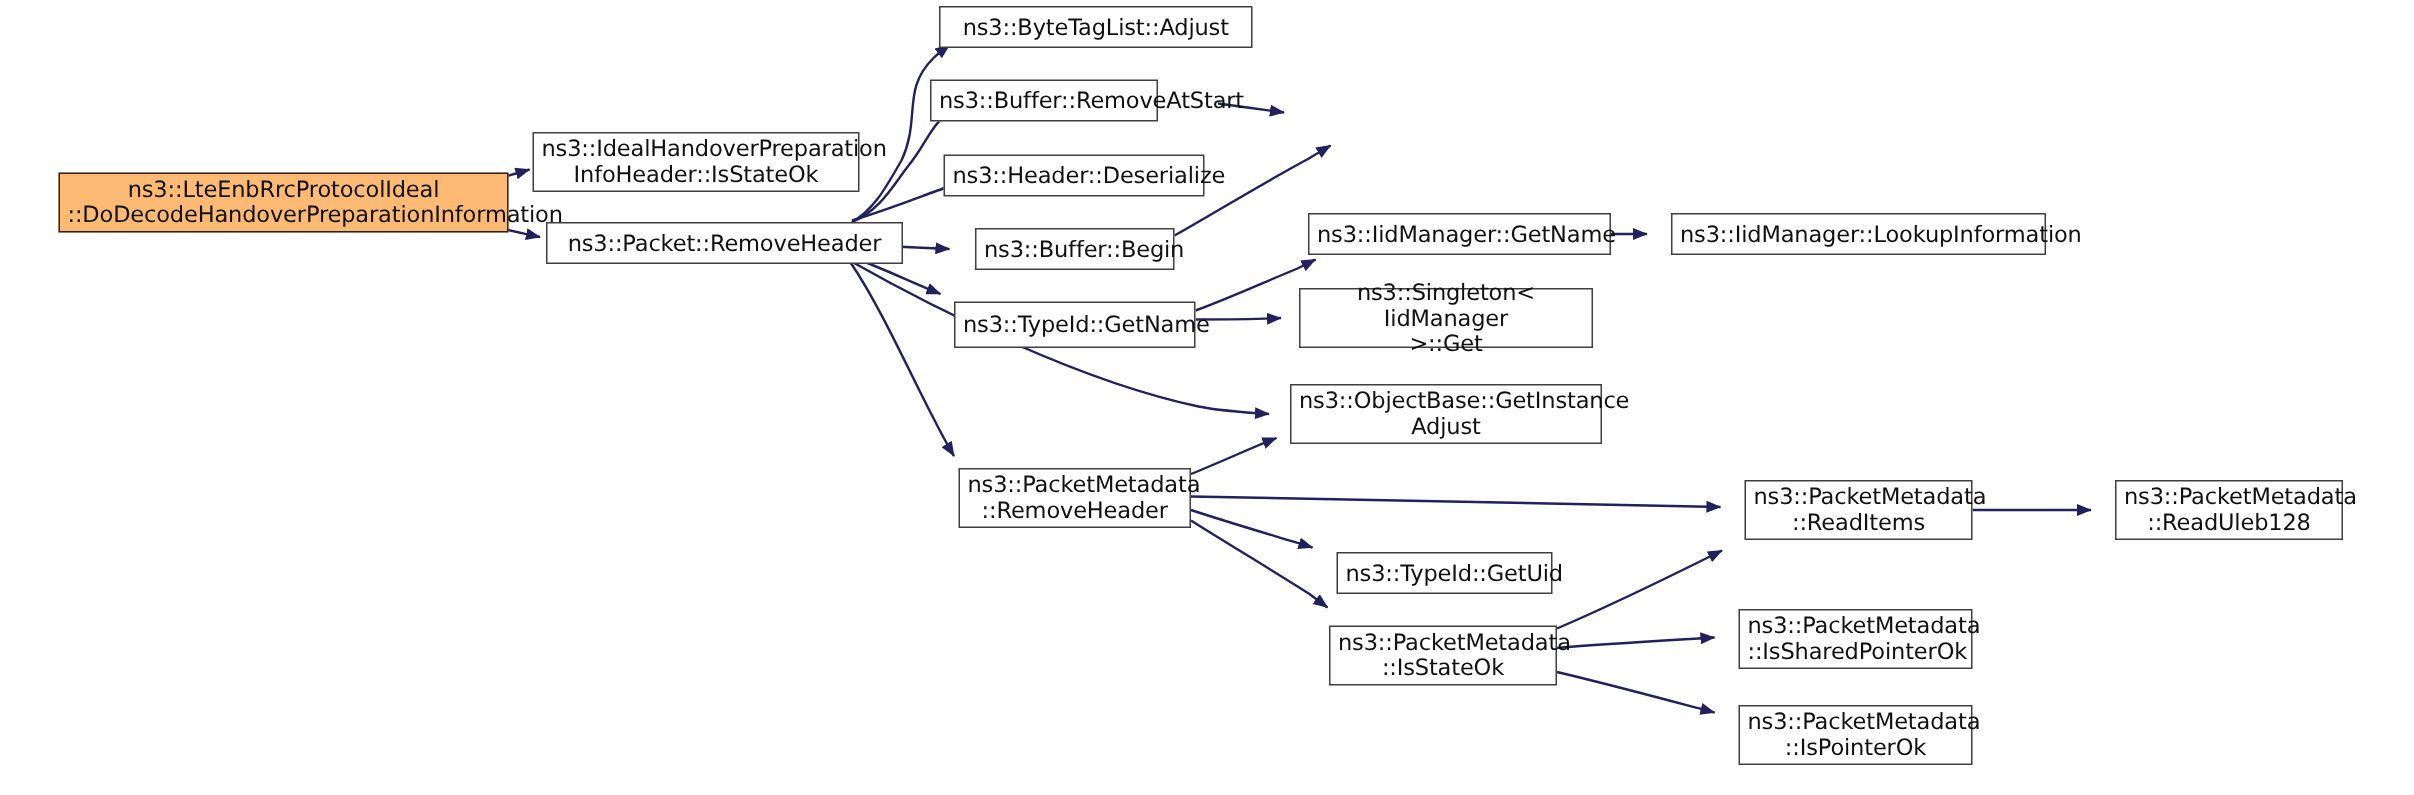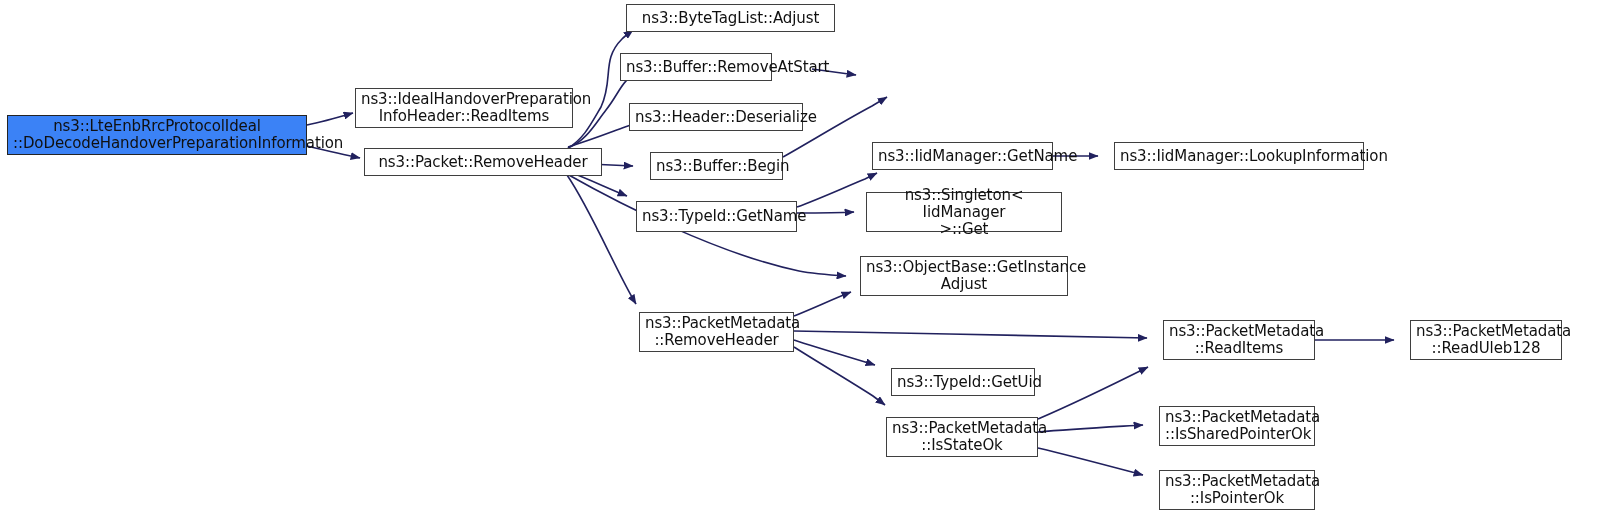--- a/index.html
+++ b/index.html
@@ -44,22 +44,23 @@
     line-height: 17px;
     text-align: center;
     display: flex;
     align-items: center;
     justify-content: center;
     padding: 0 5px;
     white-space: pre-line;
     letter-spacing: -0.1px;
   }
   .gnode.root {
-    background: #3b82f6;
+    background: #fdba74;
     border: 1px solid #242424;
+    margin-left: 32px;
   }
   .gnode .nlabel {
     display: block;
     width: 100%;
     white-space: pre-line;
   }
 </style>
 </head>
 <body>
 
@@ -94,28 +95,28 @@
         <path d="M1038,432 C1072,429 1110,427 1143,425" fill="none" stroke="#21215e" stroke-width="1.6" marker-end="url(#arrowhead)"></path>
         <path d="M1038,448 C1072,456 1109,466 1143,475" fill="none" stroke="#21215e" stroke-width="1.6" marker-end="url(#arrowhead)"></path>
         <path d="M1315,340 C1346,340 1369,340 1394,340" fill="none" stroke="#21215e" stroke-width="1.6" marker-end="url(#arrowhead)"></path>
       </g>
   </svg>
 
   <div id="node-layer">
       <div class="gnode root" style="left: 7px; top: 115px; width: 300px; height: 40px;"><span class="nlabel">ns3::LteEnbRrcProtocolIdeal
 ::DoDecodeHandoverPreparationInformation</span></div>
       <div class="gnode" style="left: 355px; top: 88px; width: 218px; height: 40px;"><span class="nlabel">ns3::IdealHandoverPreparation
-InfoHeader::ReadItems</span></div>
+InfoHeader::IsStateOk</span></div>
       <div class="gnode" style="left: 364px; top: 148px; width: 238px; height: 28px;"><span class="nlabel">ns3::Packet::RemoveHeader</span></div>
       <div class="gnode" style="left: 626px; top: 4px; width: 209px; height: 28px;"><span class="nlabel">ns3::ByteTagList::Adjust</span></div>
       <div class="gnode" style="left: 620px; top: 53px; width: 152px; height: 28px;"><span class="nlabel">ns3::Buffer::RemoveAtStart</span></div>
       <div class="gnode" style="left: 629px; top: 103px; width: 174px; height: 28px;"><span class="nlabel">ns3::Header::Deserialize</span></div>
       <div class="gnode" style="left: 650px; top: 152px; width: 133px; height: 28px;"><span class="nlabel">ns3::Buffer::Begin</span></div>
       <div class="gnode" style="left: 636px; top: 201px; width: 161px; height: 31px;"><span class="nlabel">ns3::TypeId::GetName</span></div>
-      <div class="gnode" style="left: 872px; top: 142px; width: 181px; height: 28px;"><span class="nlabel">ns3::IidManager::GetName</span></div>
+      <div class="gnode" style="left: 872px; top: 142px; width: 202px; height: 28px;"><span class="nlabel">ns3::IidManager::GetName</span></div>
       <div class="gnode" style="left: 1114px; top: 142px; width: 250px; height: 28px;"><span class="nlabel">ns3::IidManager::LookupInformation</span></div>
       <div class="gnode" style="left: 866px; top: 192px; width: 196px; height: 40px;"><span class="nlabel">ns3::Singleton&lt; IidManager
 &gt;::Get</span></div>
       <div class="gnode" style="left: 860px; top: 256px; width: 208px; height: 40px;"><span class="nlabel">ns3::ObjectBase::GetInstance
 Adjust</span></div>
       <div class="gnode" style="left: 639px; top: 312px; width: 155px; height: 40px;"><span class="nlabel">ns3::PacketMetadata
 ::RemoveHeader</span></div>
       <div class="gnode" style="left: 1163px; top: 320px; width: 152px; height: 40px;"><span class="nlabel">ns3::PacketMetadata
 ::ReadItems</span></div>
       <div class="gnode" style="left: 1410px; top: 320px; width: 152px; height: 40px;"><span class="nlabel">ns3::PacketMetadata

